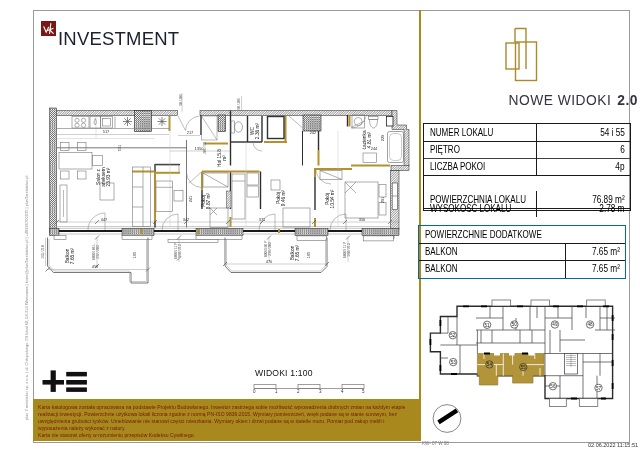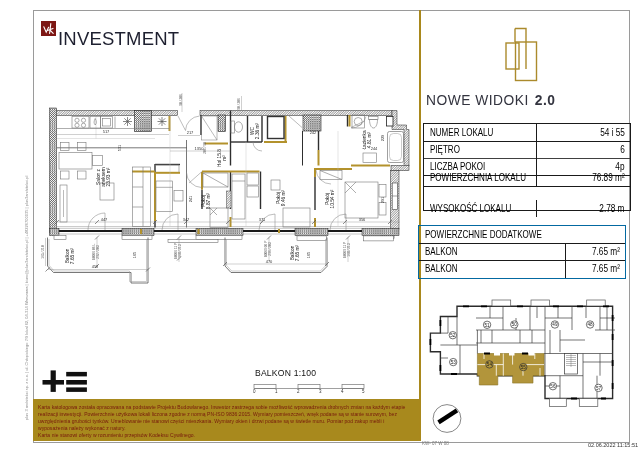--- a/index.html
+++ b/index.html
@@ -26,21 +26,21 @@
 <div class="abs" style="left:58px;top:15.8px;font-size:18.5px;letter-spacing:0.2px;color:#1e2030;margin-top:12px;">INVESTMENT</div>
 
 <div class="abs" style="left:495px;top:15px;width:55px;height:75px;">
   <svg width="55" height="75" viewBox="0 0 55 75">
     <rect x="11" y="28" width="13" height="26" fill="none" stroke="#ab8a2c" stroke-width="1.4"></rect>
     <path d="M20 13.5 L31 13.5 L31 54 M20 13.5 L20 27" fill="none" stroke="#ab8a2c" stroke-width="1.4"></path>
     <rect x="20.5" y="27" width="21" height="38.5" fill="none" stroke="#ab8a2c" stroke-width="1.4"></rect>
   </svg>
 </div>
 
-<div class="abs" style="left:426px;top:93.3px;width:212px;text-align:left;font-size:13.8px;letter-spacing:0.5px;color:#33343f;">NOWE WIDOKI  <b>2.0</b></div>
+<div class="abs" style="left:426px;top:93.3px;width:212px;text-align:right;font-size:13.8px;letter-spacing:0.5px;color:#33343f;">NOWE WIDOKI  <b>2.0</b></div>
 
 <div class="abs" style="left:419px;top:10px;width:2px;height:431px;background:#a9881c;"></div>
 
 <div class="abs" style="left:422.5px;top:122.5px;width:206px;height:86px;border:1px solid #1a1a1a;font-size:9.5px;color:#000;text-align:right;">
 
   <div style="position:absolute;left:0;top:0;width:100%;height:17px;border-bottom:1px solid #1a1a1a;">
       <span class="tl">NUMER LOKALU</span>
       <span class="tr">54 i 55</span>
       <i style="position:absolute;left:112px;top:0;height:100%;border-left:1px solid #1a1a1a;"></i>
     </div>
@@ -50,21 +50,21 @@
       <span class="tr">6</span>
       <i style="position:absolute;left:112px;top:0;height:100%;border-left:1px solid #1a1a1a;"></i>
     </div>
 
   <div style="position:absolute;left:0;top:34px;width:100%;height:17px;border-bottom:1px solid #1a1a1a;">
       <span class="tl">LICZBA POKOI</span>
       <span class="tr">4p</span>
       <i style="position:absolute;left:112px;top:0;height:100%;border-left:1px solid #1a1a1a;"></i>
     </div>
 
-  <div style="position:absolute;left:0;top:45px;width:100%;height:17px;border-bottom:1px solid #1a1a1a;">
+  <div style="position:absolute;left:0;top:67px;width:100%;height:17px;border-bottom:1px solid #1a1a1a;">
       <span class="tl">POWIERZCHNIA LOKALU</span>
       <span class="tr">76.89 m²</span>
       <i style="position:absolute;left:112px;top:0;height:100%;border-left:1px solid #1a1a1a;"></i>
     </div>
 
   <div style="position:absolute;left:0;top:76px;width:100%;height:17px;">
       <span class="tl">WYSOKOŚĆ LOKALU</span>
       <span class="tr">2.78 m</span>
       <i style="position:absolute;left:112px;top:0;height:100%;border-left:1px solid #1a1a1a;"></i>
     </div>
@@ -144,21 +144,21 @@
 </svg>
 </div>
 
 <div class="abs" style="left:425px;top:395px;width:55px;height:50px;">
   <svg width="55" height="50" viewBox="0 0 55 50">
     <circle cx="22" cy="23.5" r="13.9" fill="none" stroke="#555" stroke-width="0.7"></circle>
     <path d="M12.3,25.6 L14.7,29.3 L33.2,17.3 L30.8,13.6 Z" fill="#000"></path>
   </svg>
 </div>
 
-<div class="abs" style="left:255px;top:368.3px;font-size:8.6px;letter-spacing:0.2px;color:#111;">BALKON 1:100</div>
+<div class="abs" style="left:255px;top:368.3px;font-size:8.6px;letter-spacing:0.2px;color:#111;">WIDOKI 1:100</div>
 
 <div class="abs" style="left:252px;top:381px;width:115px;height:14px;">
   <svg width="115" height="14" viewBox="0 0 115 14">
     <path d="M2 7.5 L112 7.5" stroke="#777" stroke-width="0.7" fill="none"></path>
     <rect x="2" y="3.5" width="22" height="4" fill="none" stroke="#777" stroke-width="0.7"></rect>
     <rect x="46" y="3.5" width="22" height="4" fill="none" stroke="#777" stroke-width="0.7"></rect>
     <rect x="90" y="3.5" width="22" height="4" fill="none" stroke="#777" stroke-width="0.7"></rect>
   </svg>
   <div style="position:absolute;top:8px;left:0;width:115px;font-size:4.5px;color:#333;">
     <span style="position:absolute;left:1px;">0</span>

